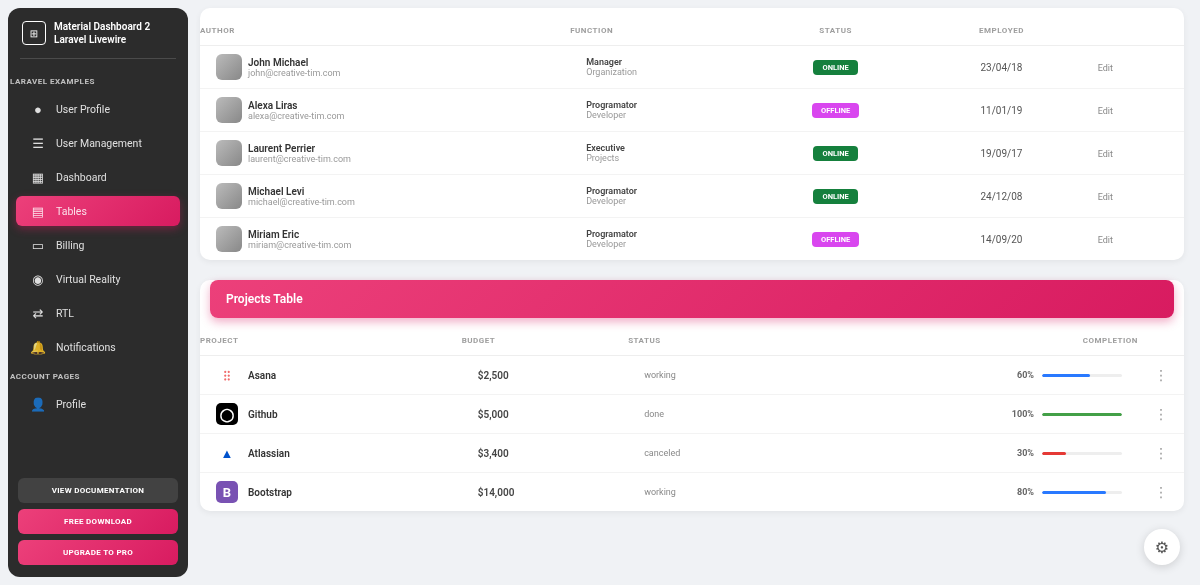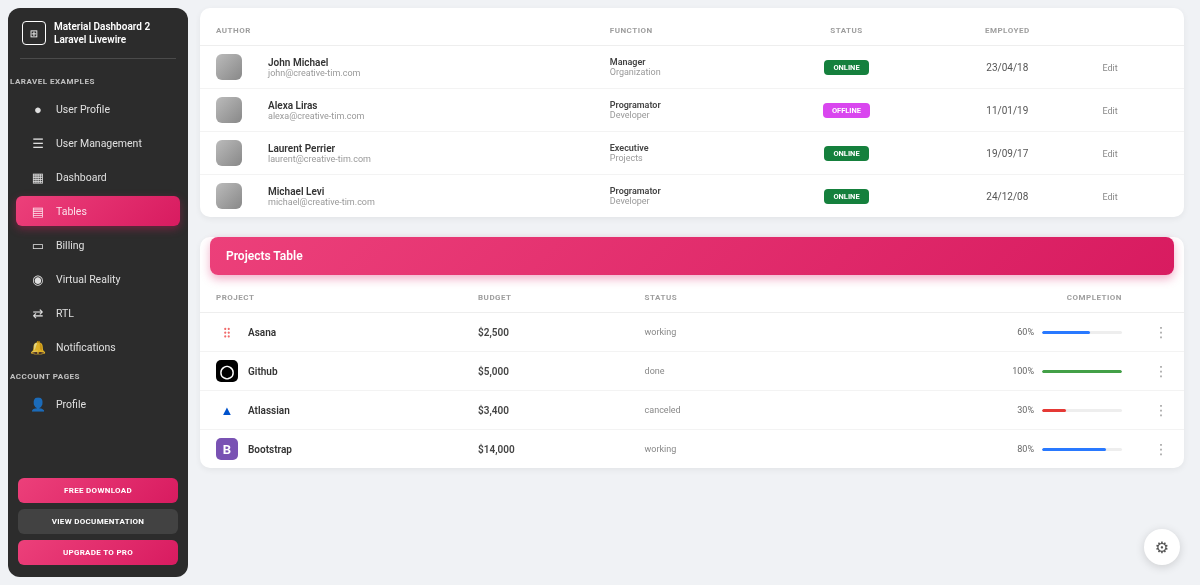--- a/index.html
+++ b/index.html
@@ -14,37 +14,37 @@
 .nav-item.active{background:linear-gradient(135deg,#ec407a,#d81b60);box-shadow:0 3px 8px rgba(216,27,96,.4)}
 .nav-item .icon{width:16px;height:16px;display:flex;align-items:center;justify-content:center;font-size:13px}
 .sidebar-bottom{margin-top:auto;padding:0 10px;display:flex;flex-direction:column;gap:6px}
 .btn{border:none;border-radius:6px;padding:8px;font-size:8px;font-weight:700;letter-spacing:.3px;cursor:pointer;text-transform:uppercase}
 .btn-pink{background:linear-gradient(135deg,#ec407a,#d81b60);color:#fff}
 .btn-dark{background:#424242;color:#fff}
 .main{flex:1;padding:8px 16px 8px 4px;overflow-y:auto}
 .card{background:#fff;border-radius:10px;box-shadow:0 2px 6px rgba(0,0,0,.06);margin-bottom:20px}
 .card-header{background:linear-gradient(135deg,#ec407a,#d81b60);color:#fff;padding:12px 16px;border-radius:8px;margin:0 10px;transform:translateY(-8px);font-size:12px;font-weight:600;box-shadow:0 4px 10px rgba(216,27,96,.35)}
 table{width:100%;border-collapse:collapse}
-th{text-align:left;font-size:8px;font-weight:700;color:#9e9e9e;letter-spacing:.5px;text-transform:uppercase;padding:10px 16px;border-bottom:1px solid #eee}
+th{text-align:left;font-size:8px;font-weight:700;color:#9e9e9e;letter-spacing:.5px;text-transform:uppercase;padding:10px 0;border-bottom:1px solid #eee}
 td{padding:8px 16px;border-bottom:1px solid #f3f3f3;font-size:10px;color:#555}
 tr:last-child td{border-bottom:none}
-.author-cell{display:flex;align-items:center;gap:26px}
+.author-cell{display:flex;align-items:center;gap:6px}
 .avatar{width:26px;height:26px;border-radius:6px;background:linear-gradient(135deg,#bbb,#888);flex-shrink:0}
 .author-name{font-size:10px;font-weight:600;color:#333}
 .author-email{font-size:9px;color:#999}
 .func-title{font-size:9px;font-weight:600;color:#444}
 .func-sub{font-size:9px;color:#999}
 .badge{display:inline-block;padding:3px 9px;border-radius:4px;font-size:7.5px;font-weight:700;text-transform:uppercase;color:#fff}
 .badge-online{background:#15803d}
 .badge-offline{background:#d946ef}
 .edit-link{color:#888;font-size:9px;cursor:pointer}
 .proj-cell{display:flex;align-items:center;gap:10px}
 .proj-icon{width:22px;height:22px;border-radius:5px;display:flex;align-items:center;justify-content:center;font-size:13px;font-weight:700}
 .completion{display:flex;align-items:center;gap:8px;justify-content:flex-end}
-.comp-pct{font-size:9px;color:#666;font-weight:400}
+.comp-pct{font-size:9px;color:#666;font-weight:700}
 .comp-bar{width:80px;height:3px;background:#eee;border-radius:2px;overflow:hidden}
 .comp-fill{height:100%;border-radius:2px}
 .dots{color:#999;cursor:pointer;text-align:center;font-size:14px}
 .th-center{text-align:center}
 .th-right{text-align:right}
 .fab{position:fixed;bottom:20px;right:20px;width:36px;height:36px;background:#fff;border-radius:50%;box-shadow:0 2px 10px rgba(0,0,0,.15);display:flex;align-items:center;justify-content:center;cursor:pointer;font-size:16px;color:#555}
 </style>
 </head>
 <body>
 
@@ -93,22 +93,22 @@
       <span>Notifications</span>
     </div>
 
   <div class="section-label">ACCOUNT PAGES</div>
   <div class="nav-item">
       <span class="icon">👤</span>
       <span>Profile</span>
     </div>
 
   <div class="sidebar-bottom">
+    <button class="btn btn-dark">VIEW DOCUMENTATION</button>
     <button class="btn btn-pink">FREE DOWNLOAD</button>
-    <button class="btn btn-dark">VIEW DOCUMENTATION</button>
     <button class="btn btn-pink">UPGRADE TO PRO</button>
   </div>
 </aside>
 
 <main class="main">
 
   <div class="card" style="padding-top:8px">
     <table>
       <thead>
           <tr>
@@ -185,20 +185,38 @@
               </div>
             </td>
             <td>
               <div class="func-title">Programator</div>
               <div class="func-sub">Developer</div>
             </td>
             <td style="text-align:center"><span class="badge badge-online">ONLINE</span></td>
             <td style="text-align:center">24/12/08</td>
             <td><span class="edit-link">Edit</span></td>
           </tr>
+          <tr>
+            <td>
+              <div class="author-cell">
+                <div class="avatar"></div>
+                <div>
+                  <div class="author-name">Miriam Eric</div>
+                  <div class="author-email">miriam@creative-tim.com</div>
+                </div>
+              </div>
+            </td>
+            <td>
+              <div class="func-title">Programator</div>
+              <div class="func-sub">Developer</div>
+            </td>
+            <td style="text-align:center"><span class="badge badge-offline">OFFLINE</span></td>
+            <td style="text-align:center">14/09/20</td>
+            <td><span class="edit-link">Edit</span></td>
+          </tr>
         </tbody>
     </table>
   </div>
 
   <div class="card" style="padding-top:8px">
     <div class="card-header">Projects Table</div>
     <table>
       <thead>
           <tr>
         <th>PROJECT</th>

